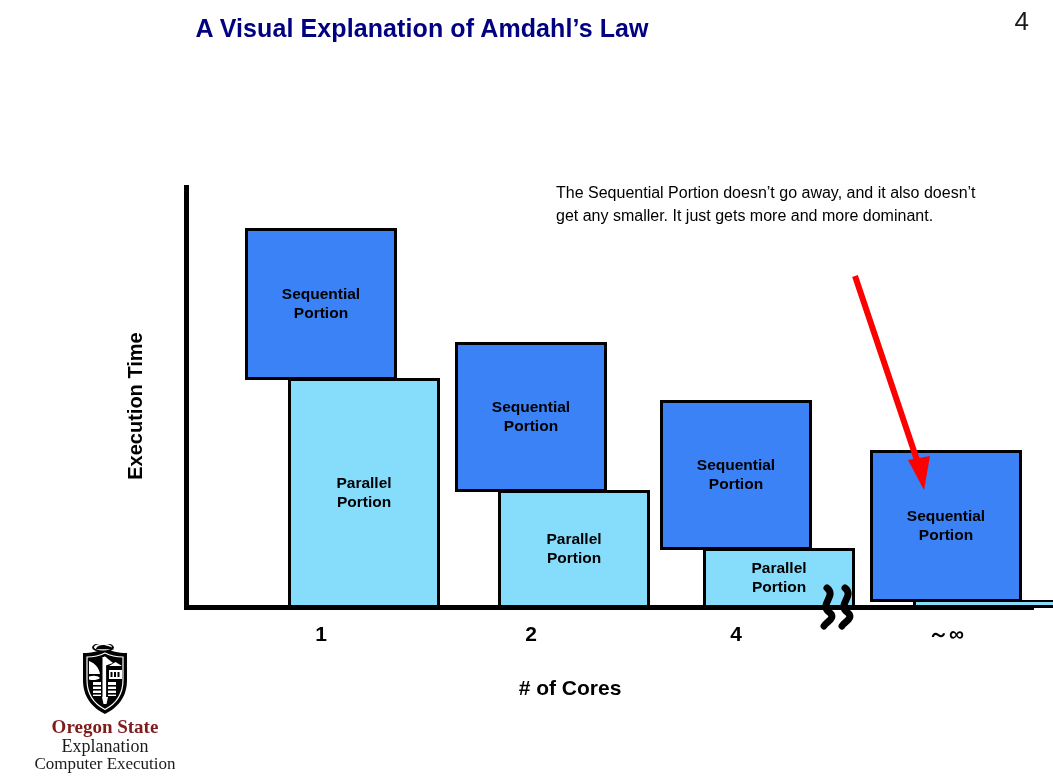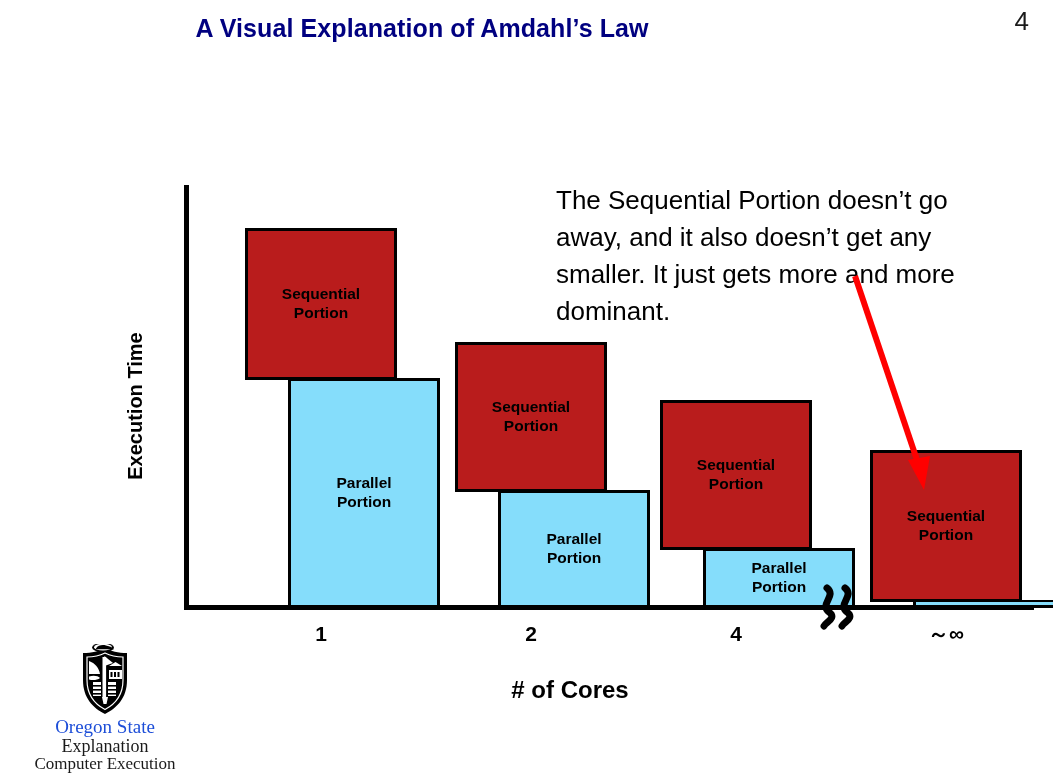--- a/index.html
+++ b/index.html
@@ -73,40 +73,40 @@
     transform: rotate(-90deg);
     transform-origin: 140px 14px;
     white-space: nowrap;
   }
   #x-axis-label {
     position: absolute;
     left: 420px;
     top: 676px;
     width: 300px;
     text-align: center;
-    font-size: 24px;
+    font-size: 21px;
     font-weight: bold;
   }
 
   
   .bar-group { position: absolute; }
   .seg {
     position: absolute;
     box-sizing: border-box;
     border: 3px solid #000000;
     display: flex;
     align-items: center;
     justify-content: center;
     text-align: center;
     font-size: 15.5px;
     font-weight: bold;
     line-height: 1.22;
     color: #000000;
   }
-  .seg.sequential { background: #b91c1c; }
+  .seg.sequential { background: #3b82f6; }
   .seg.parallel   { background: #85ddfb; margin-left: 43px; }
   .seg.thin { border-width: 2px 3px 3px 3px; font-size: 0; }
 
   .tick-label {
     position: absolute;
     text-align: center;
     font-size: 21px;
     font-weight: bold;
     color: #000000;
   }
@@ -119,21 +119,21 @@
     width: 46px;
     height: 46px;
   }
 
   
   #callout-text {
     position: absolute;
     left: 556px;
     top: 182px;
     width: 445px;
-    font-size: 26px;
+    font-size: 16px;
     line-height: 1.42;
     color: #000000;
   }
   #callout-arrow {
     position: absolute;
     left: 836px;
     top: 264px;
     width: 110px;
     height: 236px;
   }
@@ -145,22 +145,22 @@
     top: 644px;
     width: 170px;
     height: 136px;
     text-align: center;
   }
   #osu-shield { display: block; margin: 0 auto; }
   .logo-line { line-height: 1.04; white-space: nowrap; }
   #logo-oregon-state {
     font-family: "Liberation Serif", serif;
     font-size: 19px;
-    font-weight: normal;
-    color: #1d4ed8;
+    font-weight: bold;
+    color: #7f1d1d;
     margin-top: 1px;
   }
   #logo-university {
     font-family: "Liberation Serif", serif;
     font-size: 18px;
     color: #1a1a1a;
   }
   #logo-computer-graphics {
     font-family: "Liberation Serif", serif;
     font-size: 17px;

